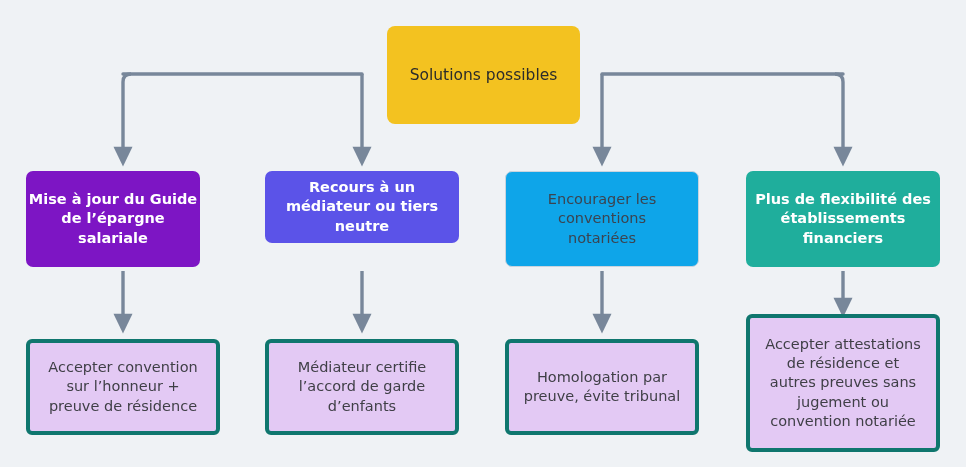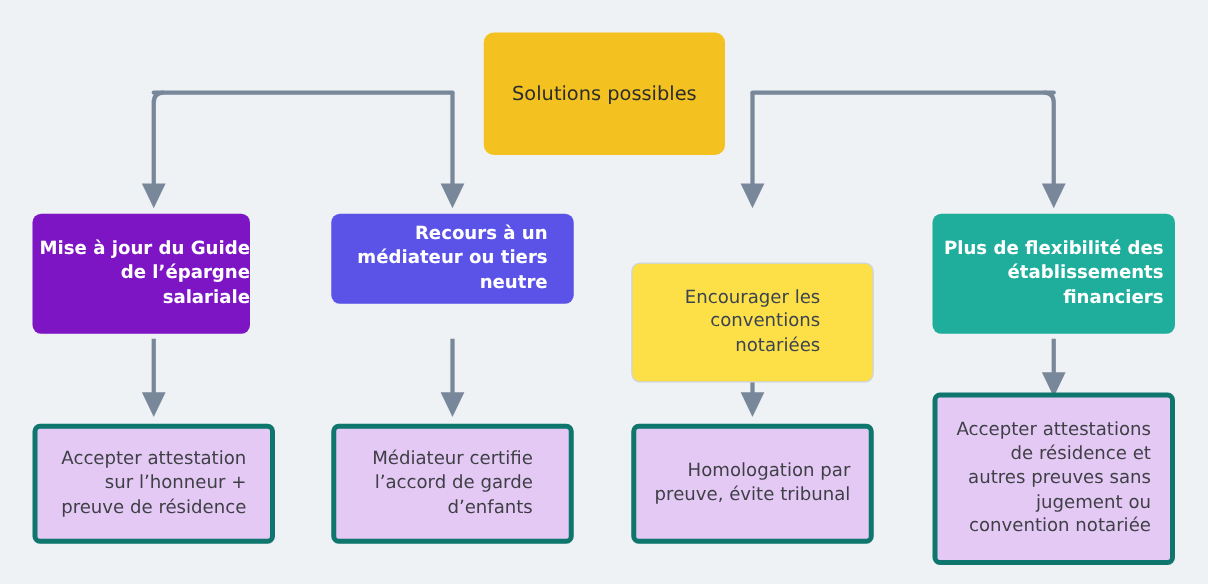--- a/index.html
+++ b/index.html
@@ -25,21 +25,21 @@
     width: 966px;
     height: 467px;
     pointer-events: none;
   }
   .node {
     position: absolute;
     box-sizing: border-box;
     display: flex;
     align-items: center;
     justify-content: center;
-    text-align: right;
+    text-align: center;
     border-radius: 7px;
     line-height: 1.33;
     white-space: pre-line;
   }
   .node-root {
     background: #f3c220;
     color: #2b2b2b;
     font-size: 15.5px;
     font-weight: 400;
     border-radius: 8px;
@@ -50,26 +50,25 @@
     font-size: 14.5px;
     font-weight: bold;
   }
   .node-strategy-indigo {
     background: #5b53e8;
     color: #ffffff;
     font-size: 14.5px;
     font-weight: bold;
   }
   .node-strategy-white {
-    background: #fde047;
+    background: #0ea5e9;
     color: #3b4450;
     font-size: 14.5px;
     font-weight: 400;
     border: 1.6px solid #c9d4de;
-    margin-top: 39px;
   }
   .node-strategy-teal {
     background: #1fae9c;
     color: #ffffff;
     font-size: 14.5px;
     font-weight: bold;
   }
   .node-outcome {
     background: #e3c9f4;
     color: #3f3f46;
@@ -116,21 +115,21 @@
 neutre</div>
 
   <div class="node node-strategy-white" style="left:505px; top:171px; width:194px; height:96px;">Encourager les
 conventions
 notariées</div>
 
   <div class="node node-strategy-teal" style="left:746px; top:171px; width:194px; height:96px;">Plus de flexibilité des
 établissements
 financiers</div>
 
-  <div class="node node-outcome" style="left:26px; top:339px; width:194px; height:96px;">Accepter attestation
+  <div class="node node-outcome" style="left:26px; top:339px; width:194px; height:96px;">Accepter convention
 sur l’honneur +
 preuve de résidence</div>
 
   <div class="node node-outcome" style="left:265px; top:339px; width:194px; height:96px;">Médiateur certifie
 l’accord de garde
 d’enfants</div>
 
   <div class="node node-outcome" style="left:505px; top:339px; width:194px; height:96px;">Homologation par
 preuve, évite tribunal</div>
 

